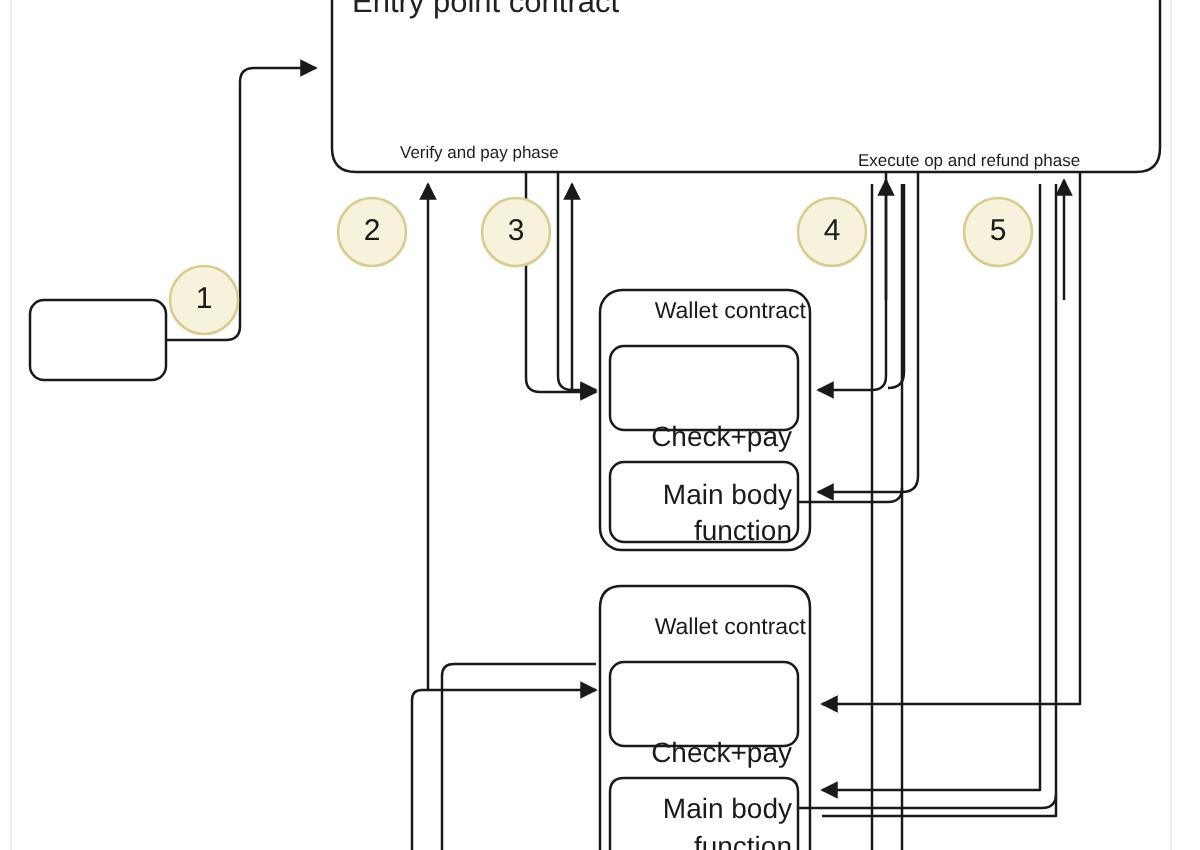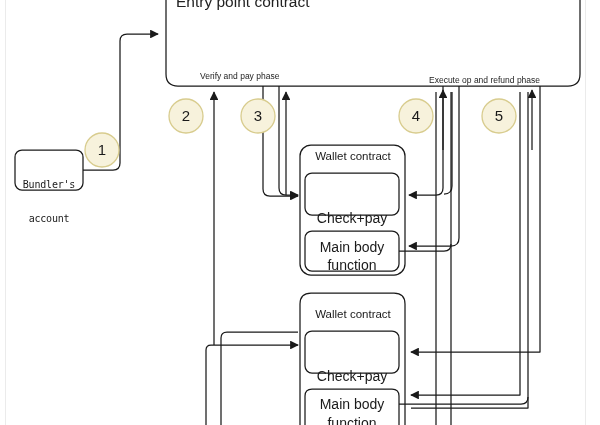--- a/index.html
+++ b/index.html
@@ -33,21 +33,21 @@
     background: #ebebeb;
   }
   #frame-left  { left: 5px;   top: 0;  width: 1px; height: 425px; }
   #frame-right { left: 585px; top: 0;  width: 1px; height: 425px; }
 
   
   .lbl {
     position: absolute;
     color: #1a1a1a;
     white-space: pre;
-    text-align: center;
+    text-align: right;
     line-height: 1.12;
     pointer-events: none;
   }
   .title-entry {
     font-size: 15.5px;
     left: 176px;
     top: -7px;
     text-align: left;
     color: #222;
   }
@@ -154,24 +154,20 @@
 
     </g>
   </svg>
 
   <div class="lbl title-entry">Entry point contract</div>
 
   <div class="lbl phase-lbl phase-verify">Verify and pay phase</div>
 
   <div class="lbl phase-lbl phase-exec">Execute op and refund phase</div>
 
-  <div class="lbl bundler-lbl">
-    <div>Bundler's</div>
-    <div>account</div>
-  </div>
 
   <div class="lbl wallet-title wc1-title">Wallet contract</div>
 
   <div class="lbl box-lbl cp1">
     <div>Check+pay</div>
     <div>function</div>
   </div>
 
   <div class="lbl box-lbl mb1">Main body</div>
 

